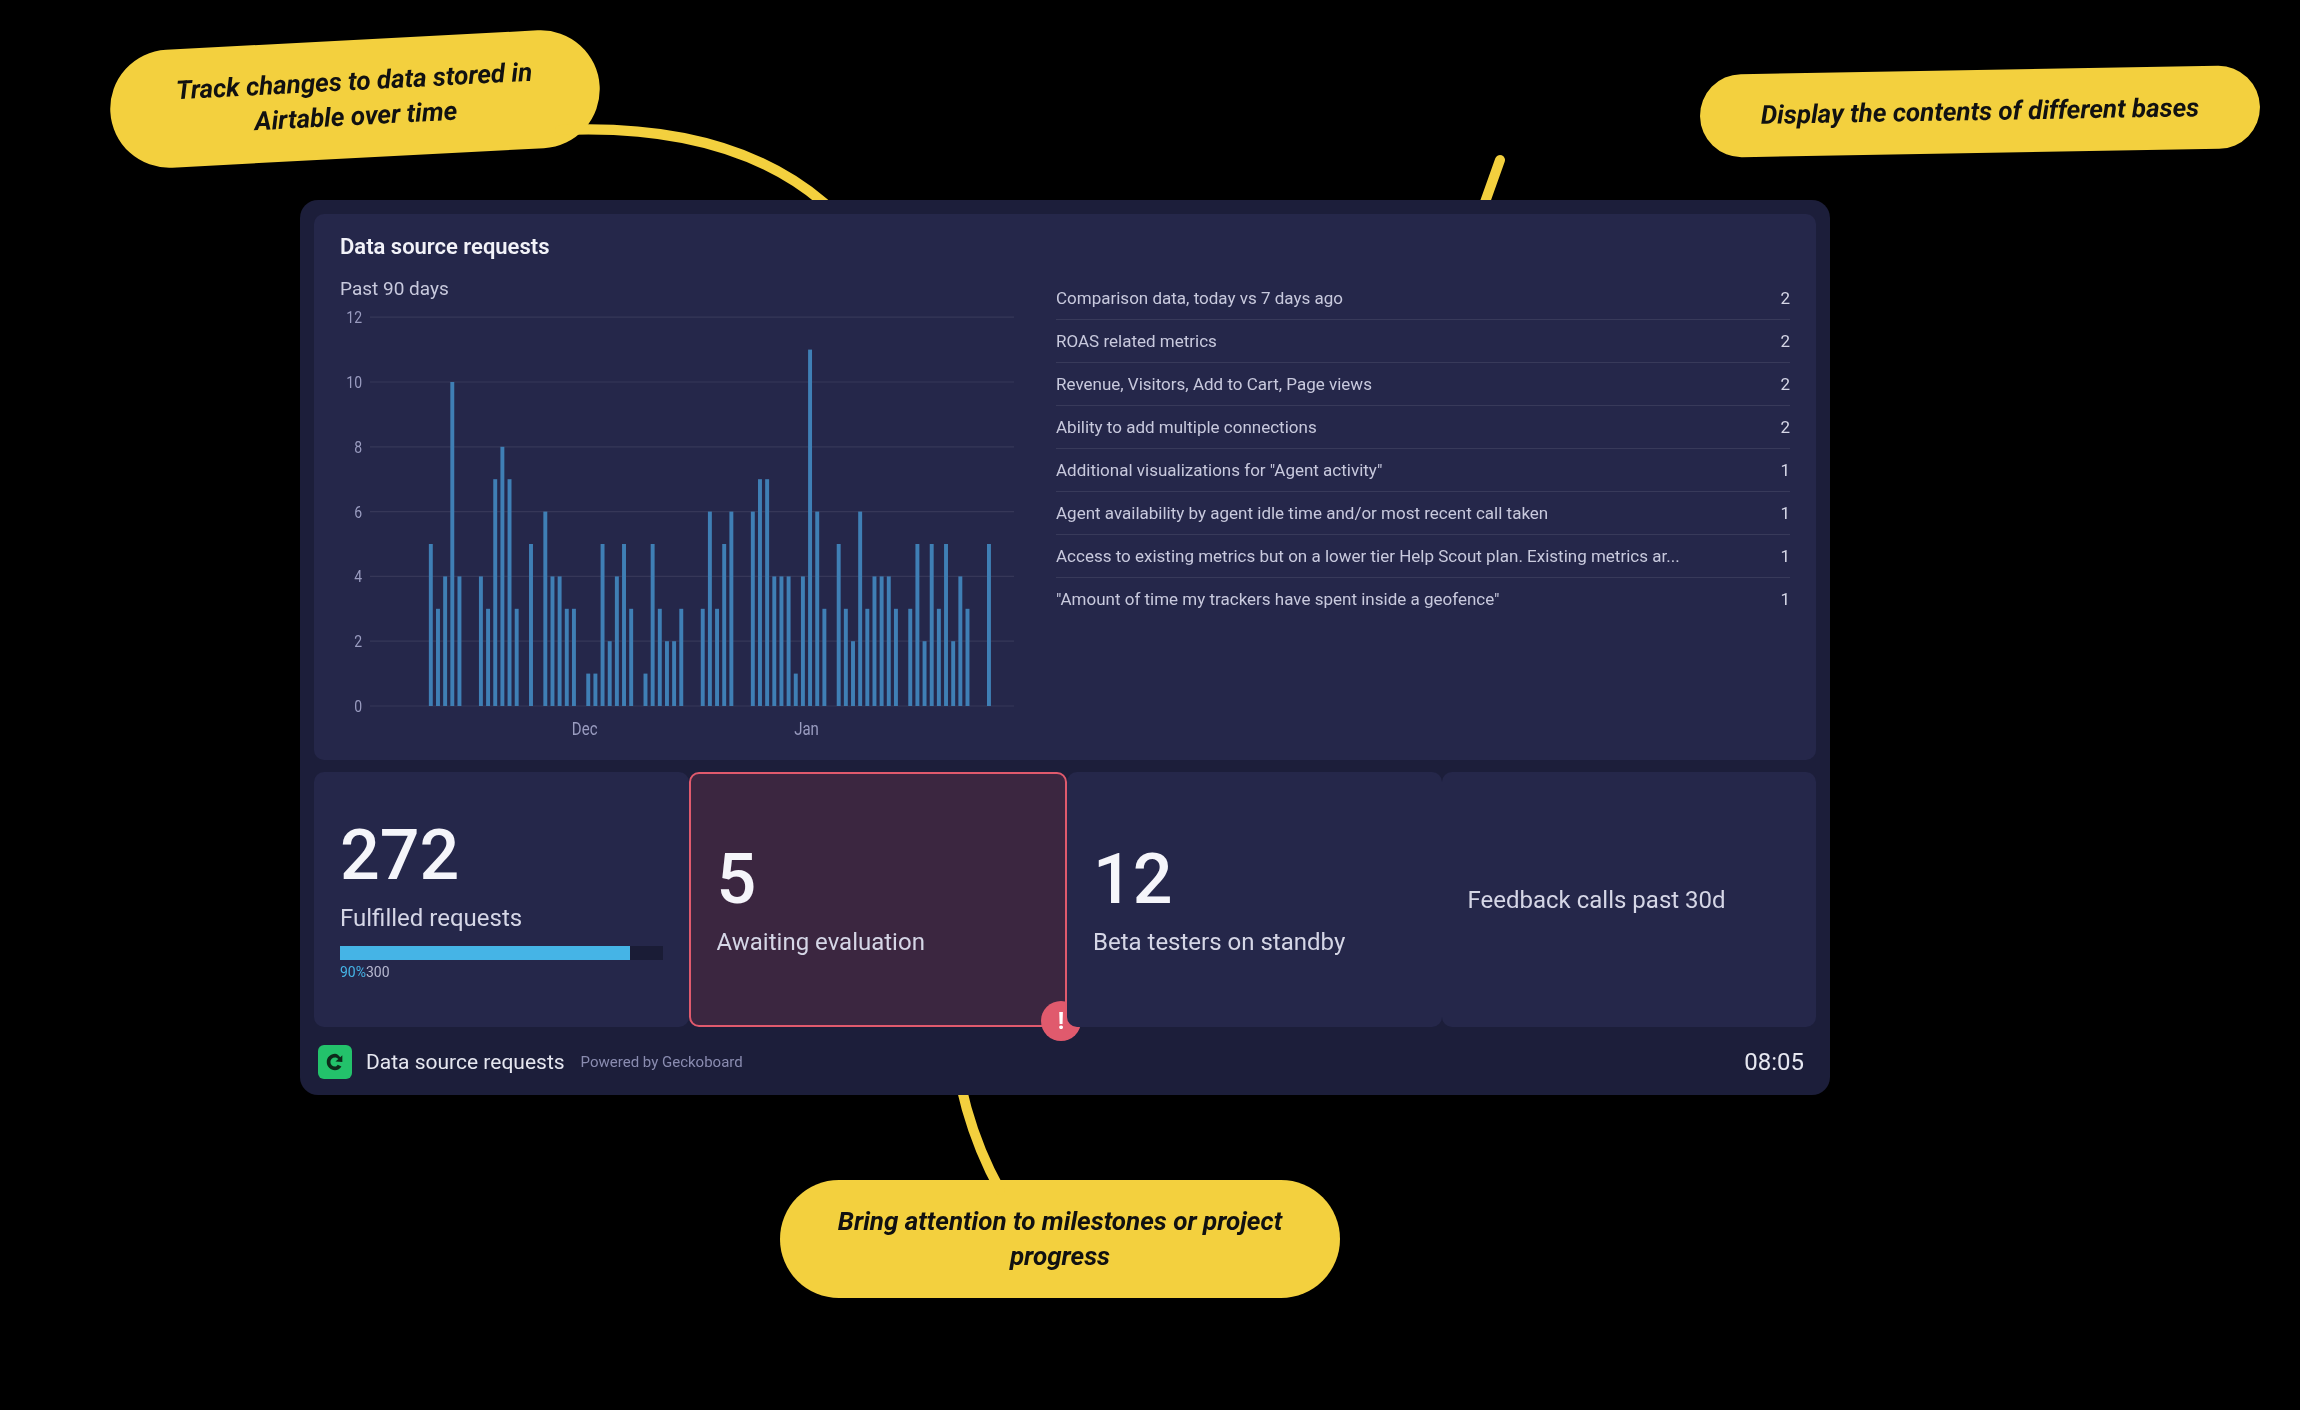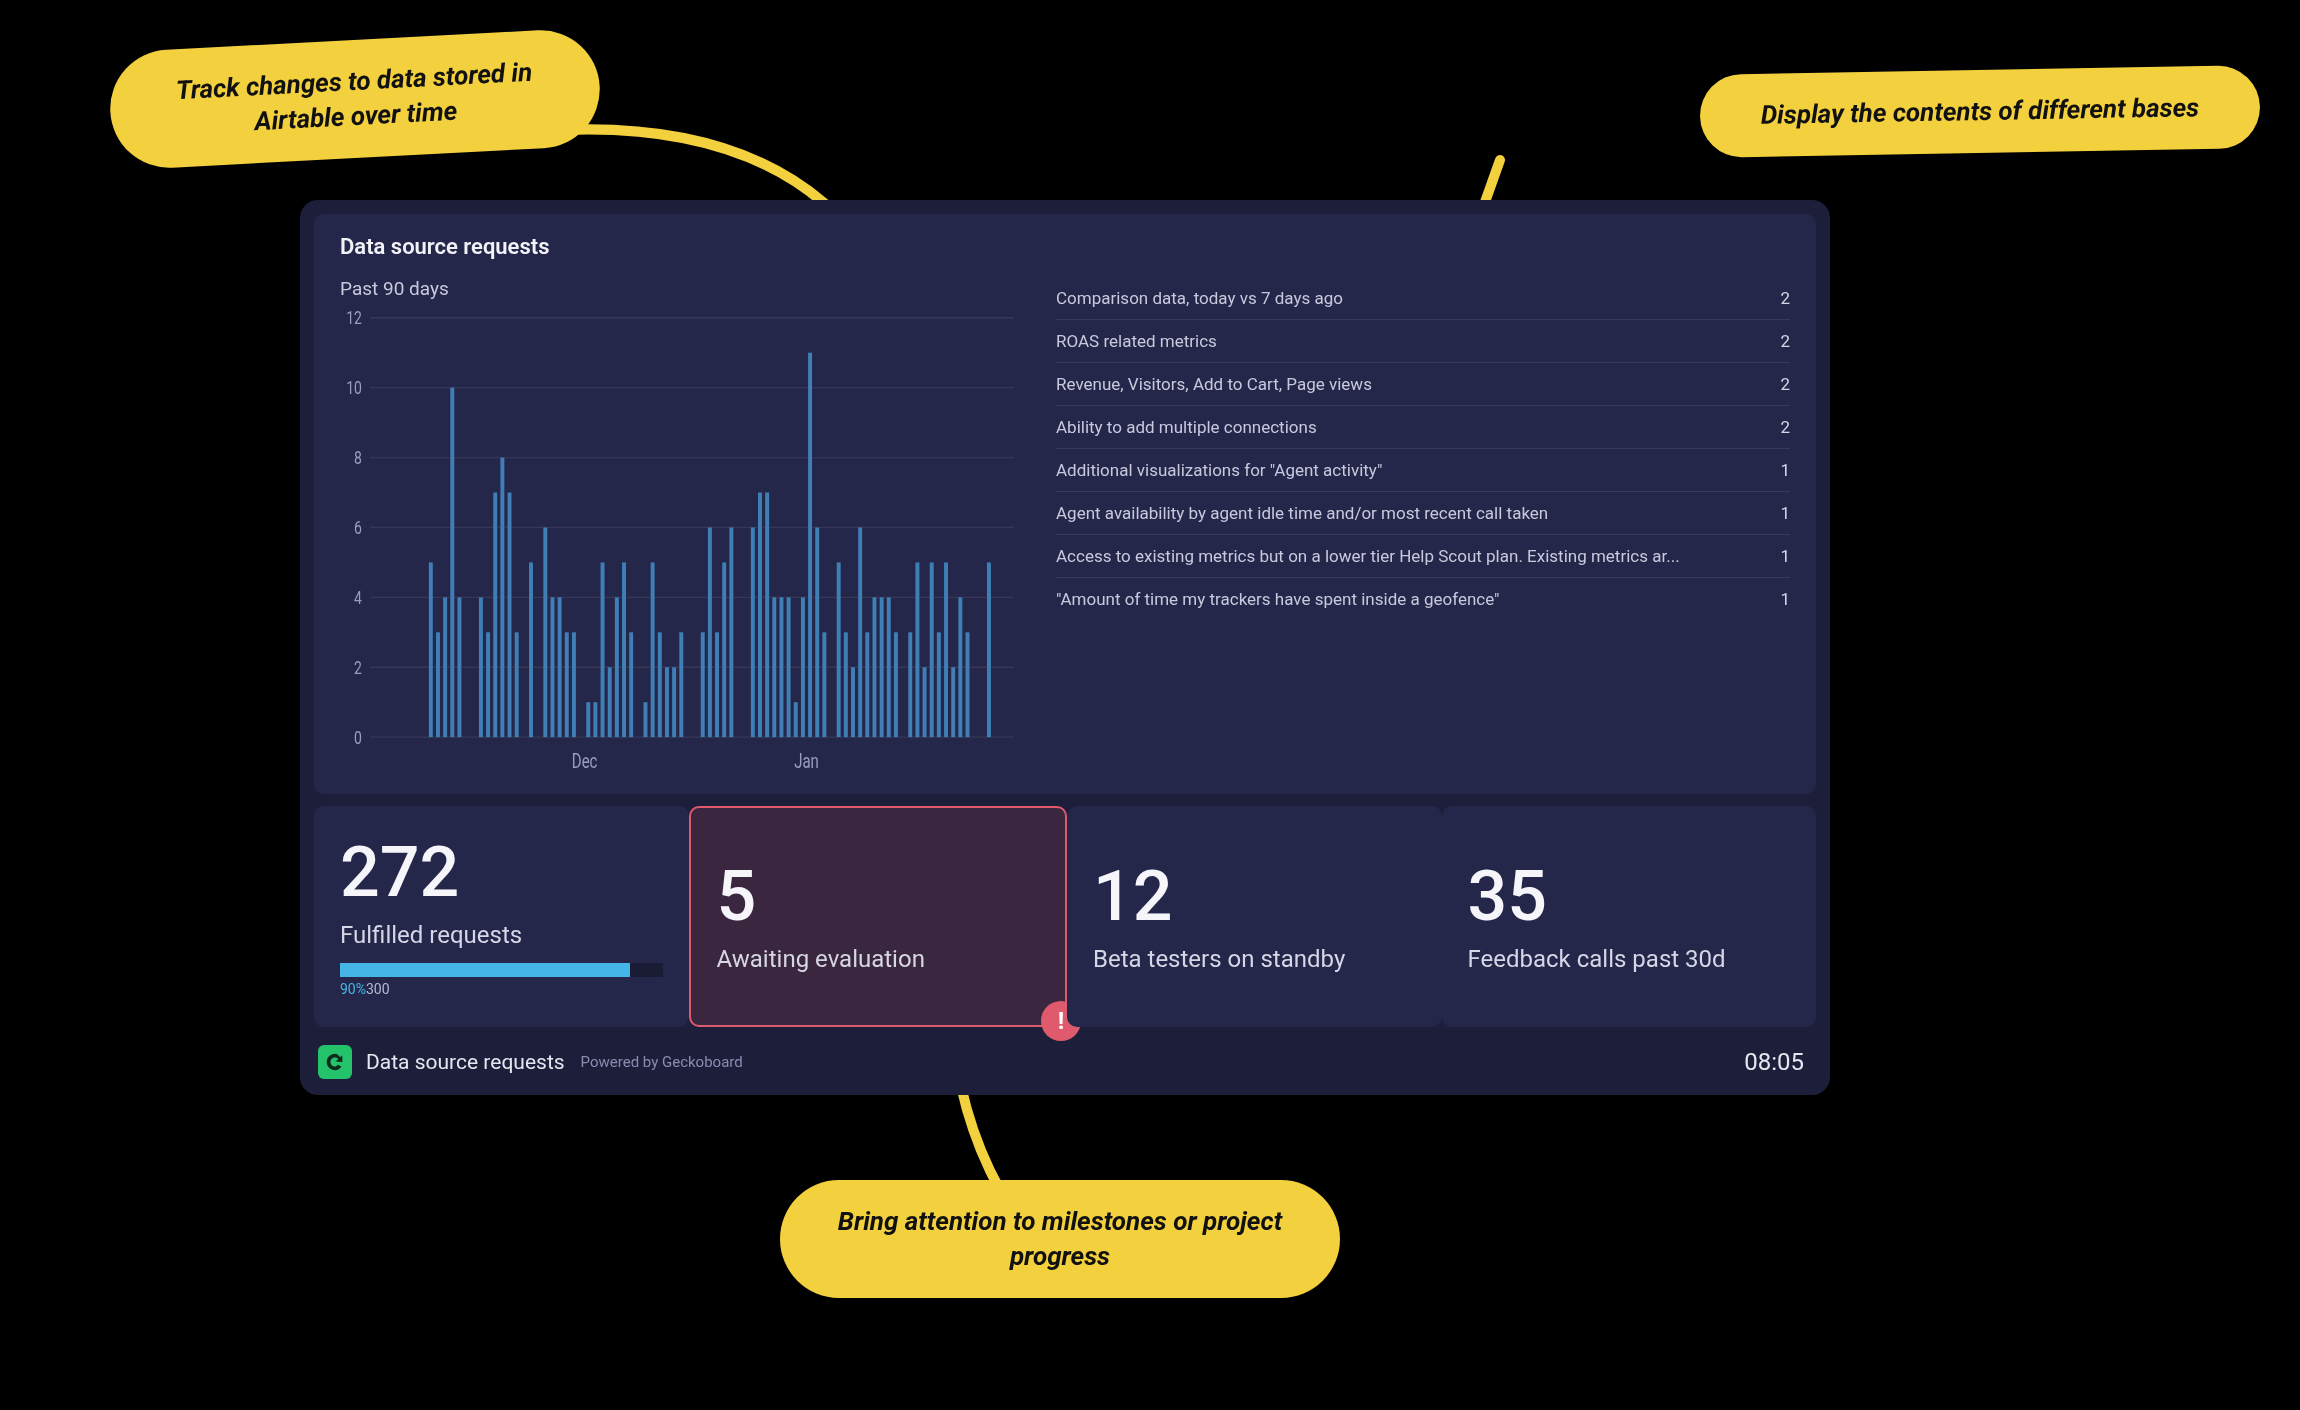--- a/index.html
+++ b/index.html
@@ -89,21 +89,21 @@
     white-space: nowrap;
     overflow: hidden;
     text-overflow: ellipsis;
     max-width: 88%;
   }
   .feed-count { color: #d5d6e6; }
 
   
   .kpi-row {
     display: flex;
-    height: 221px;
+    height: 255px;
   }
   .kpi {
     flex: 1;
     background: #25274a;
     border-radius: 10px;
     padding: 20px 26px;
     display: flex;
     flex-direction: column;
     justify-content: center;
     position: relative;
@@ -373,21 +373,20 @@
       <div class="kpi alert">
         <div class="value">5</div>
         <div class="label">Awaiting evaluation</div>
         <div class="alert-badge">!</div>
       </div>
       <div class="kpi">
         <div class="value">12</div>
         <div class="label">Beta testers on standby</div>
       </div>
       <div class="kpi">
-        <div class="value">35</div>
         <div class="label">Feedback calls past 30d</div>
       </div>
     </div>
 
   <div class="footer">
     <div class="logo">
       <svg viewBox="0 0 24 24">
           <path d="M12 3 C7 3 3 7 3 12 C3 17 7 21 12 21 C15 21 17.5 19.5 19 17 L15 15 C14 16.5 13 17 12 17 C9.2 17 7 14.8 7 12 C7 9.2 9.2 7 12 7 C13.5 7 14.8 7.7 15.7 8.7 L12.5 11.5 L20 12 L20 4.5 L17.7 6.8 C16.2 5 14.2 3 12 3 Z" fill="#0d2a1a"></path>
         </svg>
     </div>

